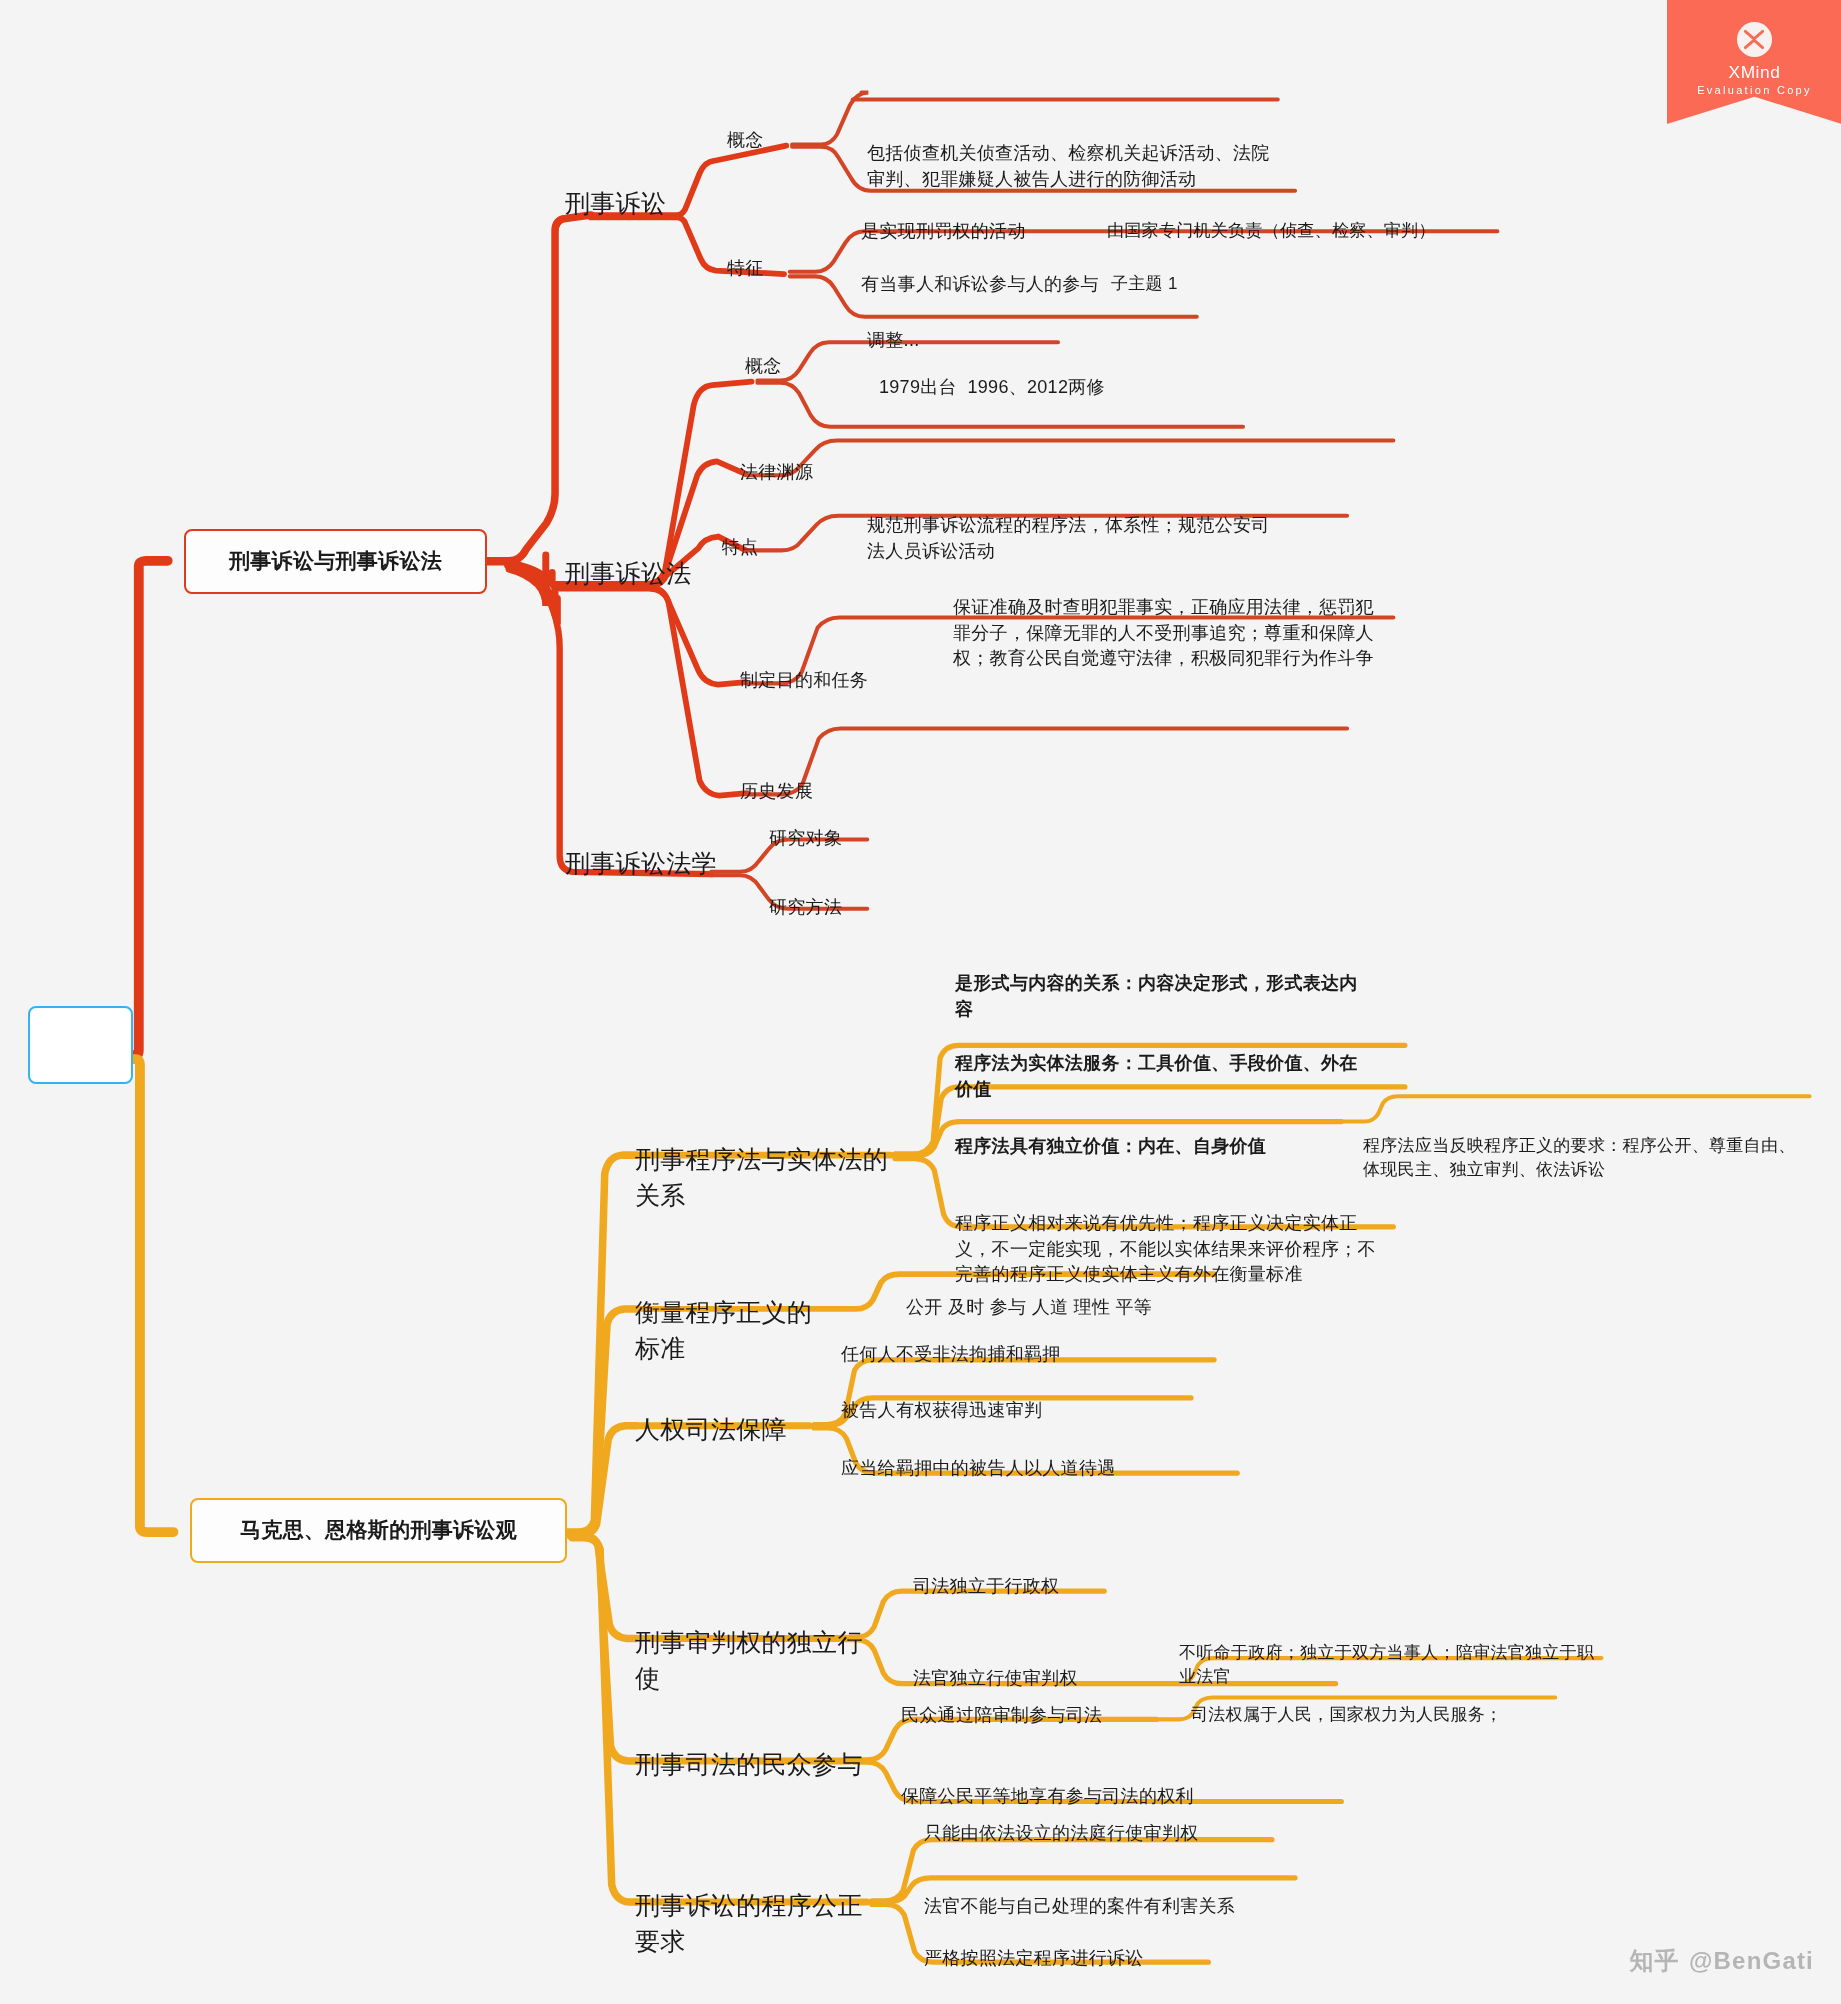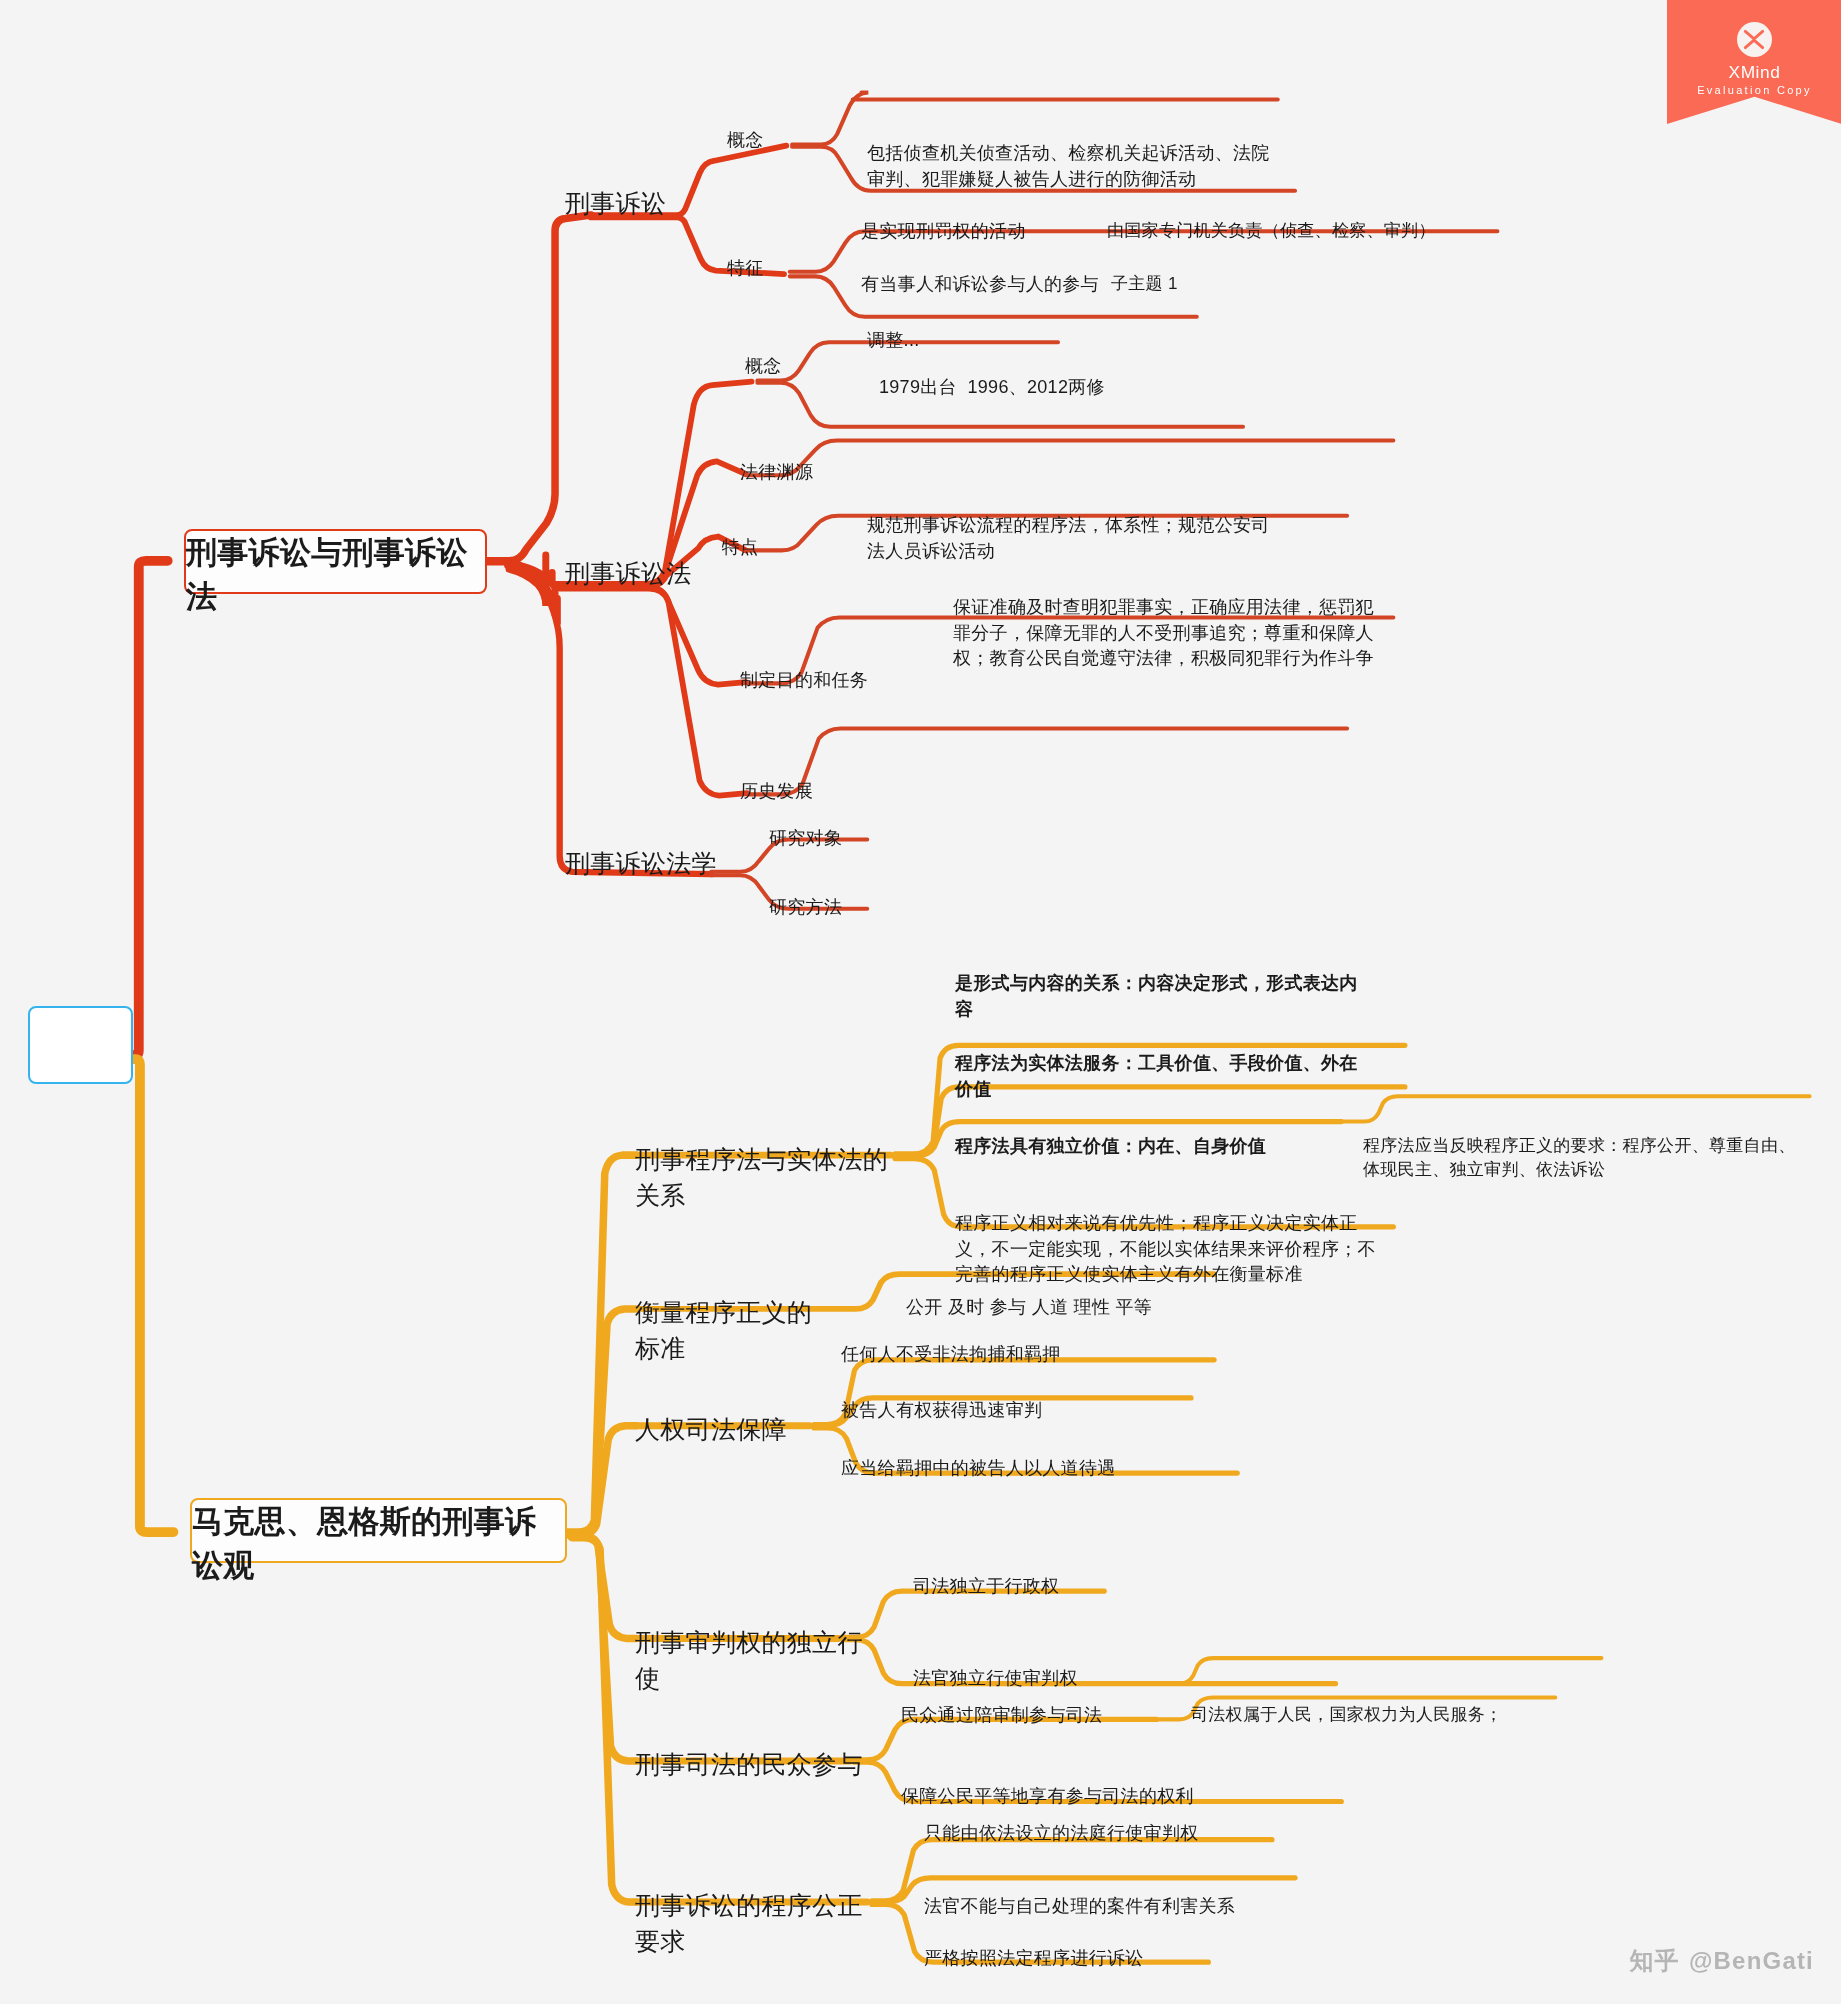--- a/index.html
+++ b/index.html
@@ -26,24 +26,25 @@
   }
   .n-root{
     border:2.9px solid #35b3ef;
     background:#ffffff;
     border-radius:8px;
   }
   .n-main{
     border:2.9px solid #e03a18;
     background:#fdfdfd;
     border-radius:8px;
-    font-size:31px;
+    font-size:21px;
     font-weight:600;
-    display:flex;align-items:flex-start;justify-content:center;
+    display:flex;align-items:center;justify-content:center;
     box-sizing:border-box;
+    font-family:Liberation Serif, serif;
   }
   .n-main.orange{border-color:#f0a81e;}
   .n-l1{font-size:25px;font-family:Liberation Serif, serif;}
   .n-l2{font-size:18px;}
   .n-l3{font-size:17px;}
   .bold{font-weight:bold;}
 
   
   #xmind-ribbon{
     position:absolute;
@@ -242,20 +243,21 @@
   <div class="node n-l2" style="left:841px;top:1398px;width:301px;">被告人有权获得迅速审判</div>
 
   <div class="node n-l2" style="left:841px;top:1456px;width:347px;">应当给羁押中的被告人以人道待遇</div>
 
   <div class="node n-l1" style="left:635px;top:1625px;width:231px;">刑事审判权的独立行使</div>
 
   <div class="node n-l2" style="left:913px;top:1574px;width:243px;">司法独立于行政权</div>
 
   <div class="node n-l2" style="left:913px;top:1666px;width:231px;">法官独立行使审判权</div>
 
+  <div class="node n-l3" style="left:1179px;top:1641px;width:428px;">不听命于政府；独立于双方当事人；陪审法官独立于职业法官</div>
 
   <div class="node n-l1" style="left:635px;top:1747px;width:231px;">刑事司法的民众参与</div>
 
   <div class="node n-l2" style="left:901px;top:1703px;width:266px;">民众通过陪审制参与司法</div>
 
   <div class="node n-l3" style="left:1191px;top:1703px;width:405px;">司法权属于人民，国家权力为人民服务；</div>
 
   <div class="node n-l2" style="left:901px;top:1784px;width:370px;">保障公民平等地享有参与司法的权利</div>
 
   <div class="node n-l1" style="left:635px;top:1888px;width:243px;">刑事诉讼的程序公正要求</div>

